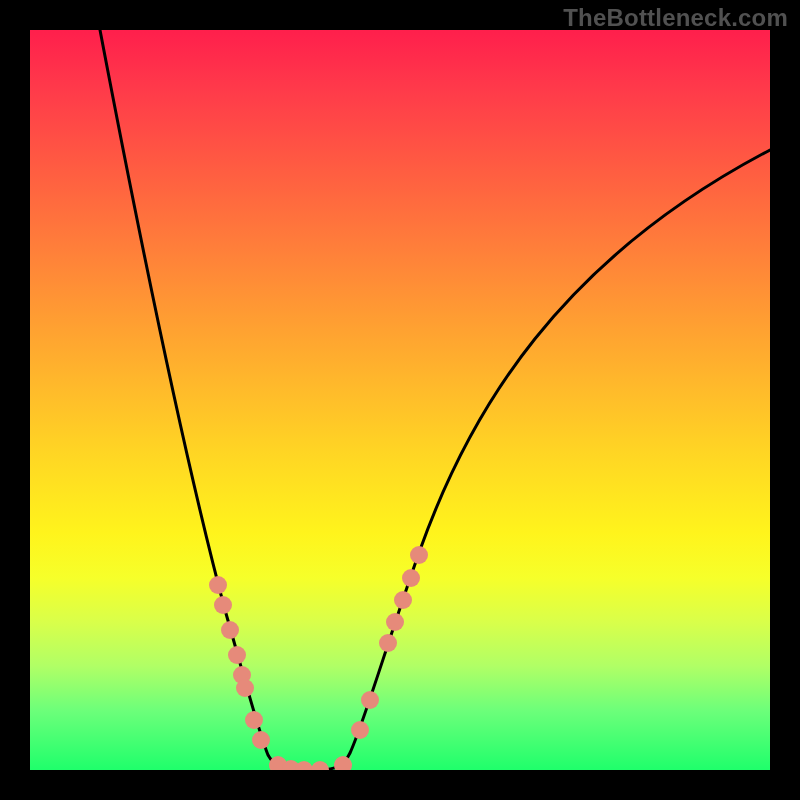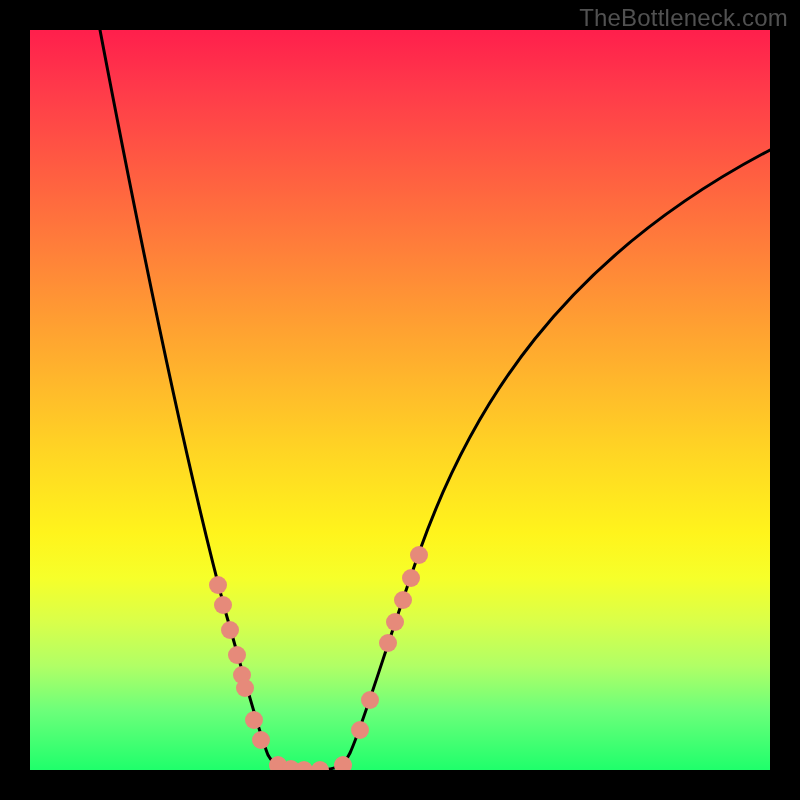--- a/index.html
+++ b/index.html
@@ -37,21 +37,21 @@
     bottom: 0;
     width: 100%;
     height: 28%;
   }
   .watermark {
     position: absolute;
     top: 4px;
     right: 12px;
     font-family: Arial, Helvetica, sans-serif;
     font-size: 24px;
-    font-weight: 400;
+    font-weight: 700;
     color: #515151;
     letter-spacing: 0.2px;
   }
   svg.plot {
     position: absolute;
     left: 30px;
     top: 30px;
     width: 740px;
     height: 740px;
   }

